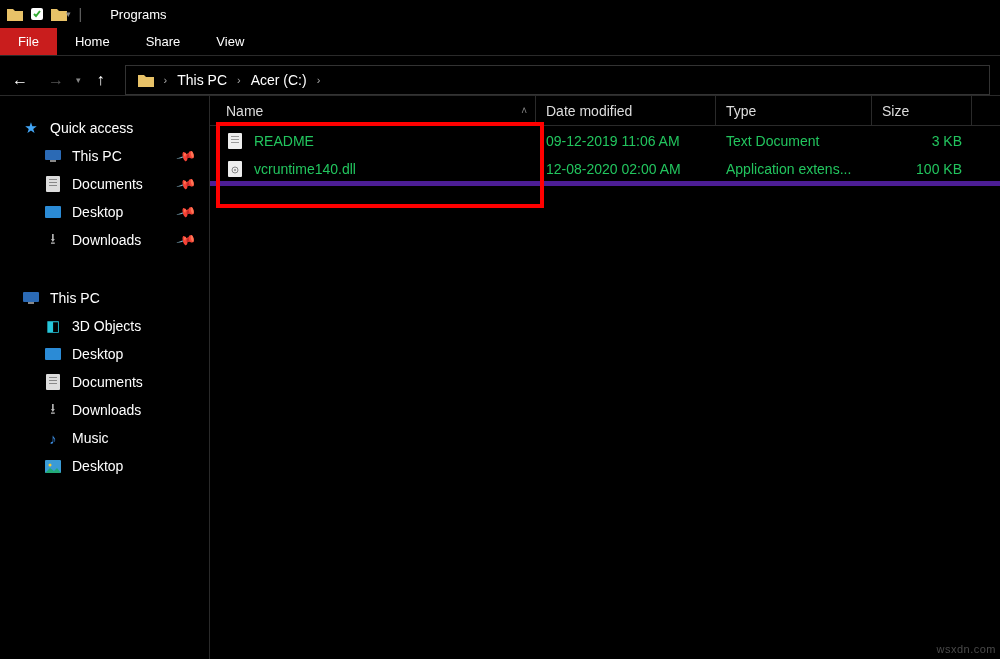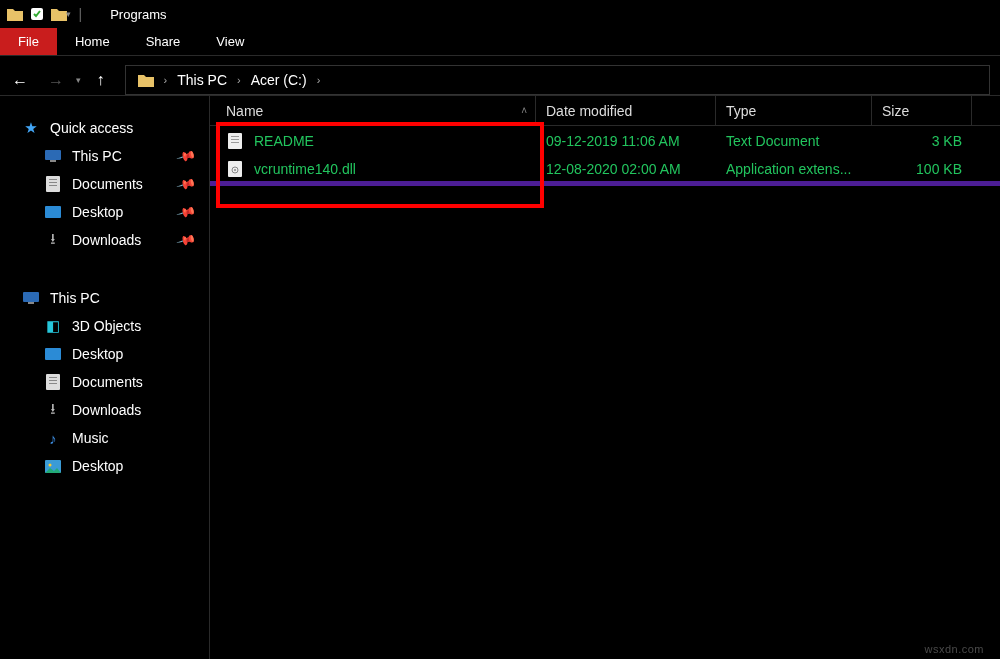--- a/index.html
+++ b/index.html
@@ -48,21 +48,21 @@
   .c-type { width: 156px; }
   .c-size { width: 100px; }
   .rows { position: relative; }
   .highlight-box { position: absolute; left: 6px; top: -4px; width: 328px; height: 86px; border: 4px solid #f00; pointer-events: none; }
   .row { display: flex; align-items: center; height: 30px; color: #22c55e; }
   .row .c { padding: 0 10px; height: 100%; display: flex; align-items: center; }
   .row .c-size { justify-content: flex-end; }
   .row-ic { width: 18px; height: 18px; margin-right: 10px; display: inline-flex; align-items: center; justify-content: center;}
   .row.sep { border-bottom: 5px solid #4c1d95; }
   
-  .watermark { position: fixed; right: 16px; bottom: 4px; font-size: 11px; color: #4a4a4a; letter-spacing: .5px;}
+  .watermark { position: fixed; right: 4px; bottom: 4px; font-size: 11px; color: #4a4a4a; letter-spacing: .5px;}
 </style>
 </head>
 <body>
 
 <div class="title-bar">
   <span class="title-icon">
     <svg width="16" height="14" viewBox="0 0 16 14">
         <path d="M0 2 h6 l2 2 h8 v10 h-16 z" fill="#e8c268"></path>
       </svg>
   </span>

